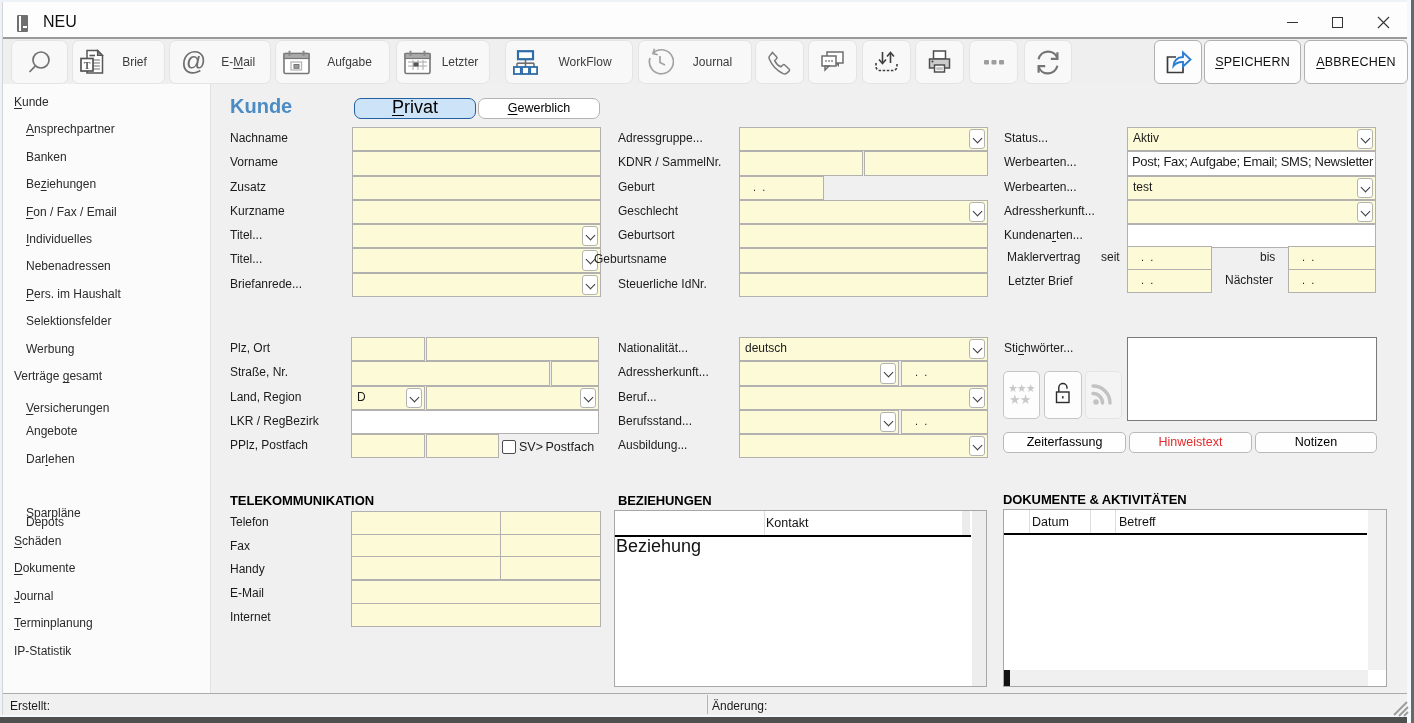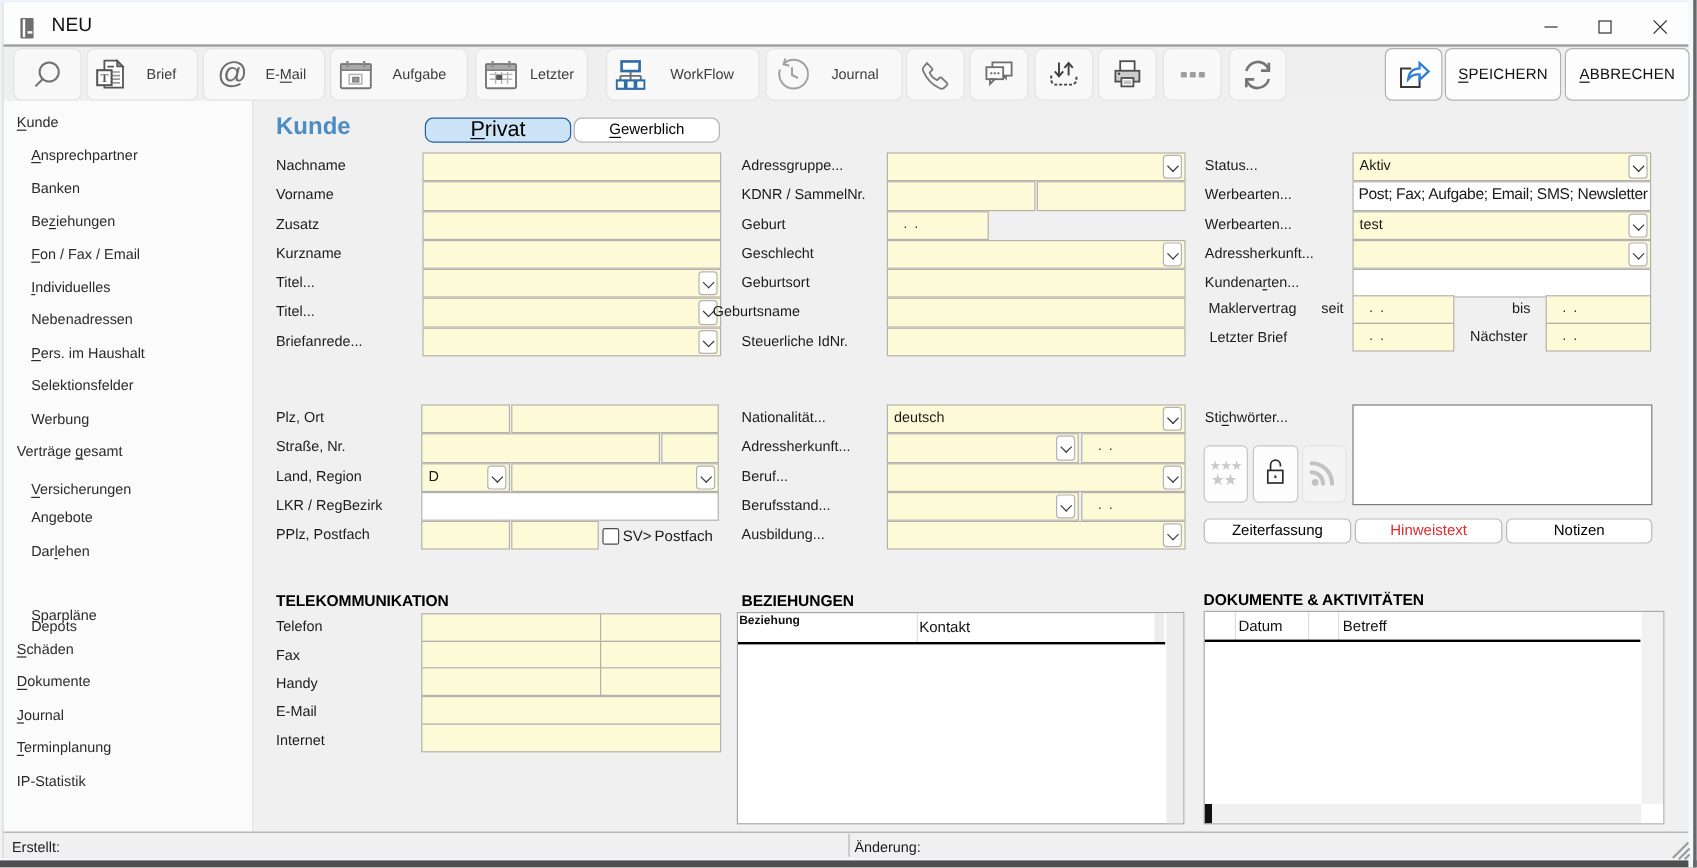--- a/index.html
+++ b/index.html
@@ -369,21 +369,21 @@
 <div class="f" style="left:500px;top:511px;width:101px;height:24px;"></div>
 <div class="f" style="left:351px;top:534px;width:150px;height:24px;"></div>
 <div class="f" style="left:500px;top:534px;width:101px;height:24px;"></div>
 <div class="f" style="left:351px;top:556px;width:150px;height:24px;"></div>
 <div class="f" style="left:500px;top:556px;width:101px;height:24px;"></div>
 <div class="f" style="left:351px;top:580px;width:250px;height:24px;"></div>
 <div class="f" style="left:351px;top:603px;width:250px;height:24px;"></div>
 
 <div class="sh" style="left:618px;top:493px;">BEZIEHUNGEN</div>
 <div class="abs" style="left:614px;top:510px;width:373px;height:177px;background:#fff;border:1px solid #a7a7a7;"></div>
-<div class="abs" style="left:616px;top:512px;font-size:10px;color:#111;font-weight:bold;">Beziehung</div>
+<div class="abs" style="left:616px;top:536px;font-size:18px;color:#111;">Beziehung</div>
 <div class="abs" style="left:766px;top:515.5px;font-size:12.5px;color:#111;">Kontakt</div>
 <div class="abs" style="left:764px;top:511px;width:1px;height:24px;background:#dedede;"></div>
 <div class="abs" style="left:962px;top:511px;width:8px;height:24px;background:#ececec;"></div>
 <div class="abs" style="left:615px;top:535.4px;width:356px;height:2px;background:#000;"></div>
 <div class="abs" style="left:971.5px;top:511px;width:14.5px;height:175px;background:#ededed;"></div>
 
 <div class="sh" style="left:1003px;top:492px;">DOKUMENTE &amp; AKTIVITÄTEN</div>
 <div class="abs" style="left:1003px;top:509px;width:384px;height:178px;background:#fff;border:1px solid #a7a7a7;"></div>
 <div class="abs" style="left:1032px;top:515px;font-size:12.5px;color:#111;">Datum</div>
 <div class="abs" style="left:1119px;top:515px;font-size:12.5px;color:#111;">Betreff</div>

